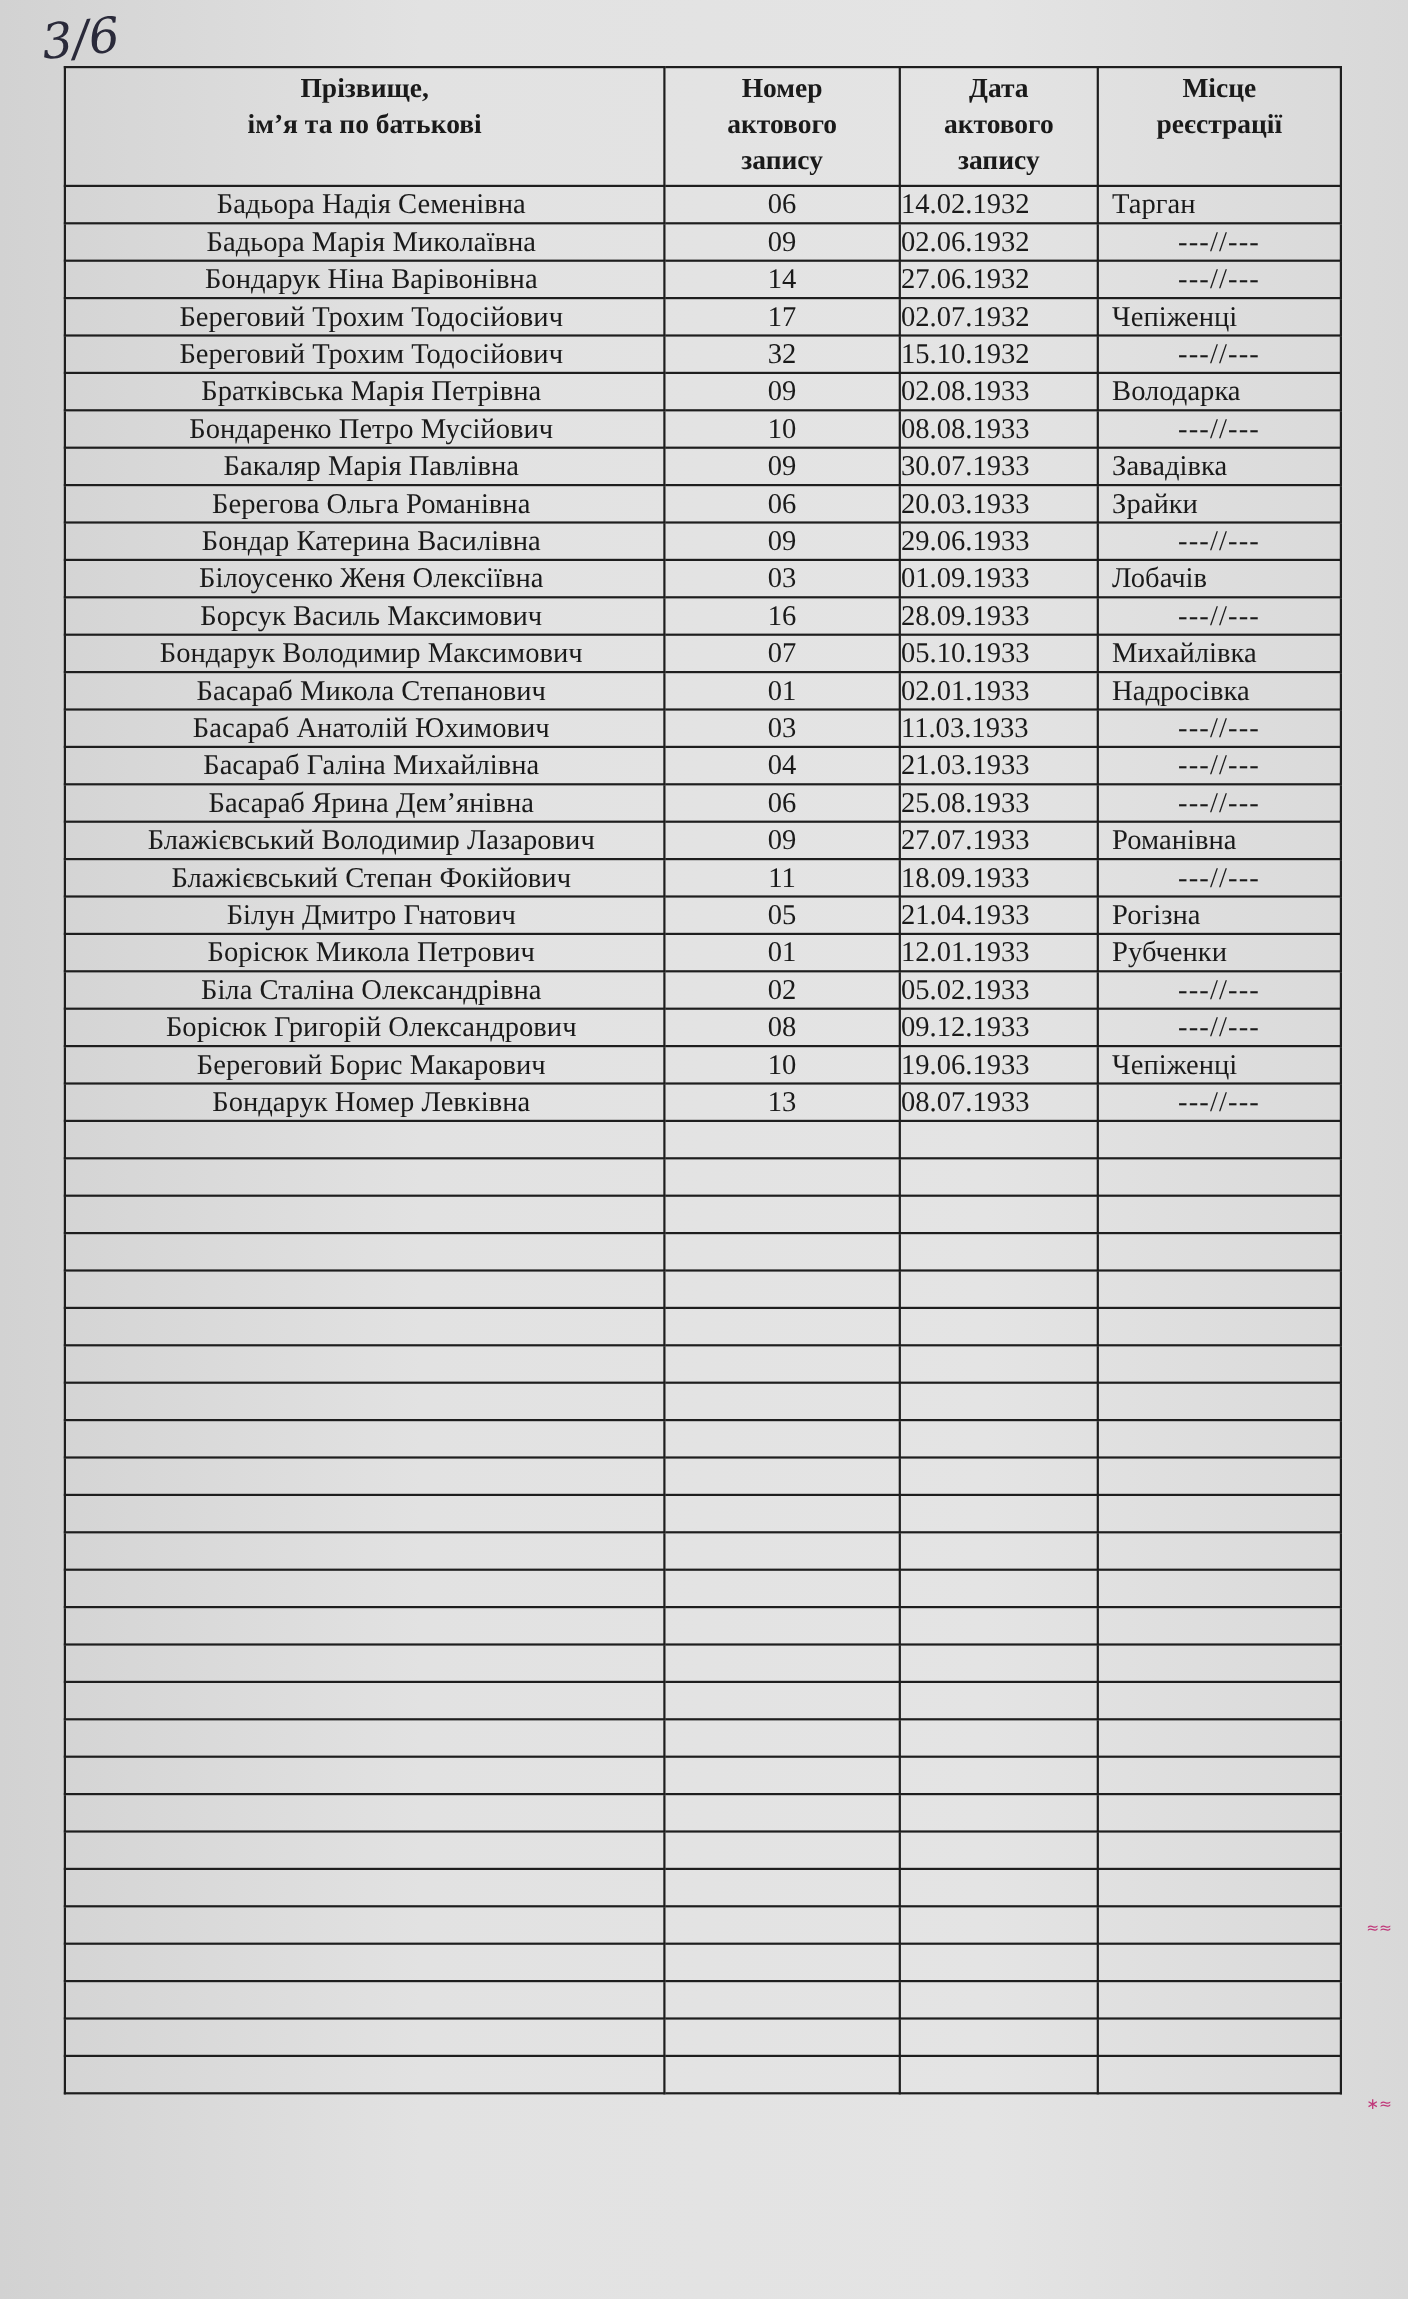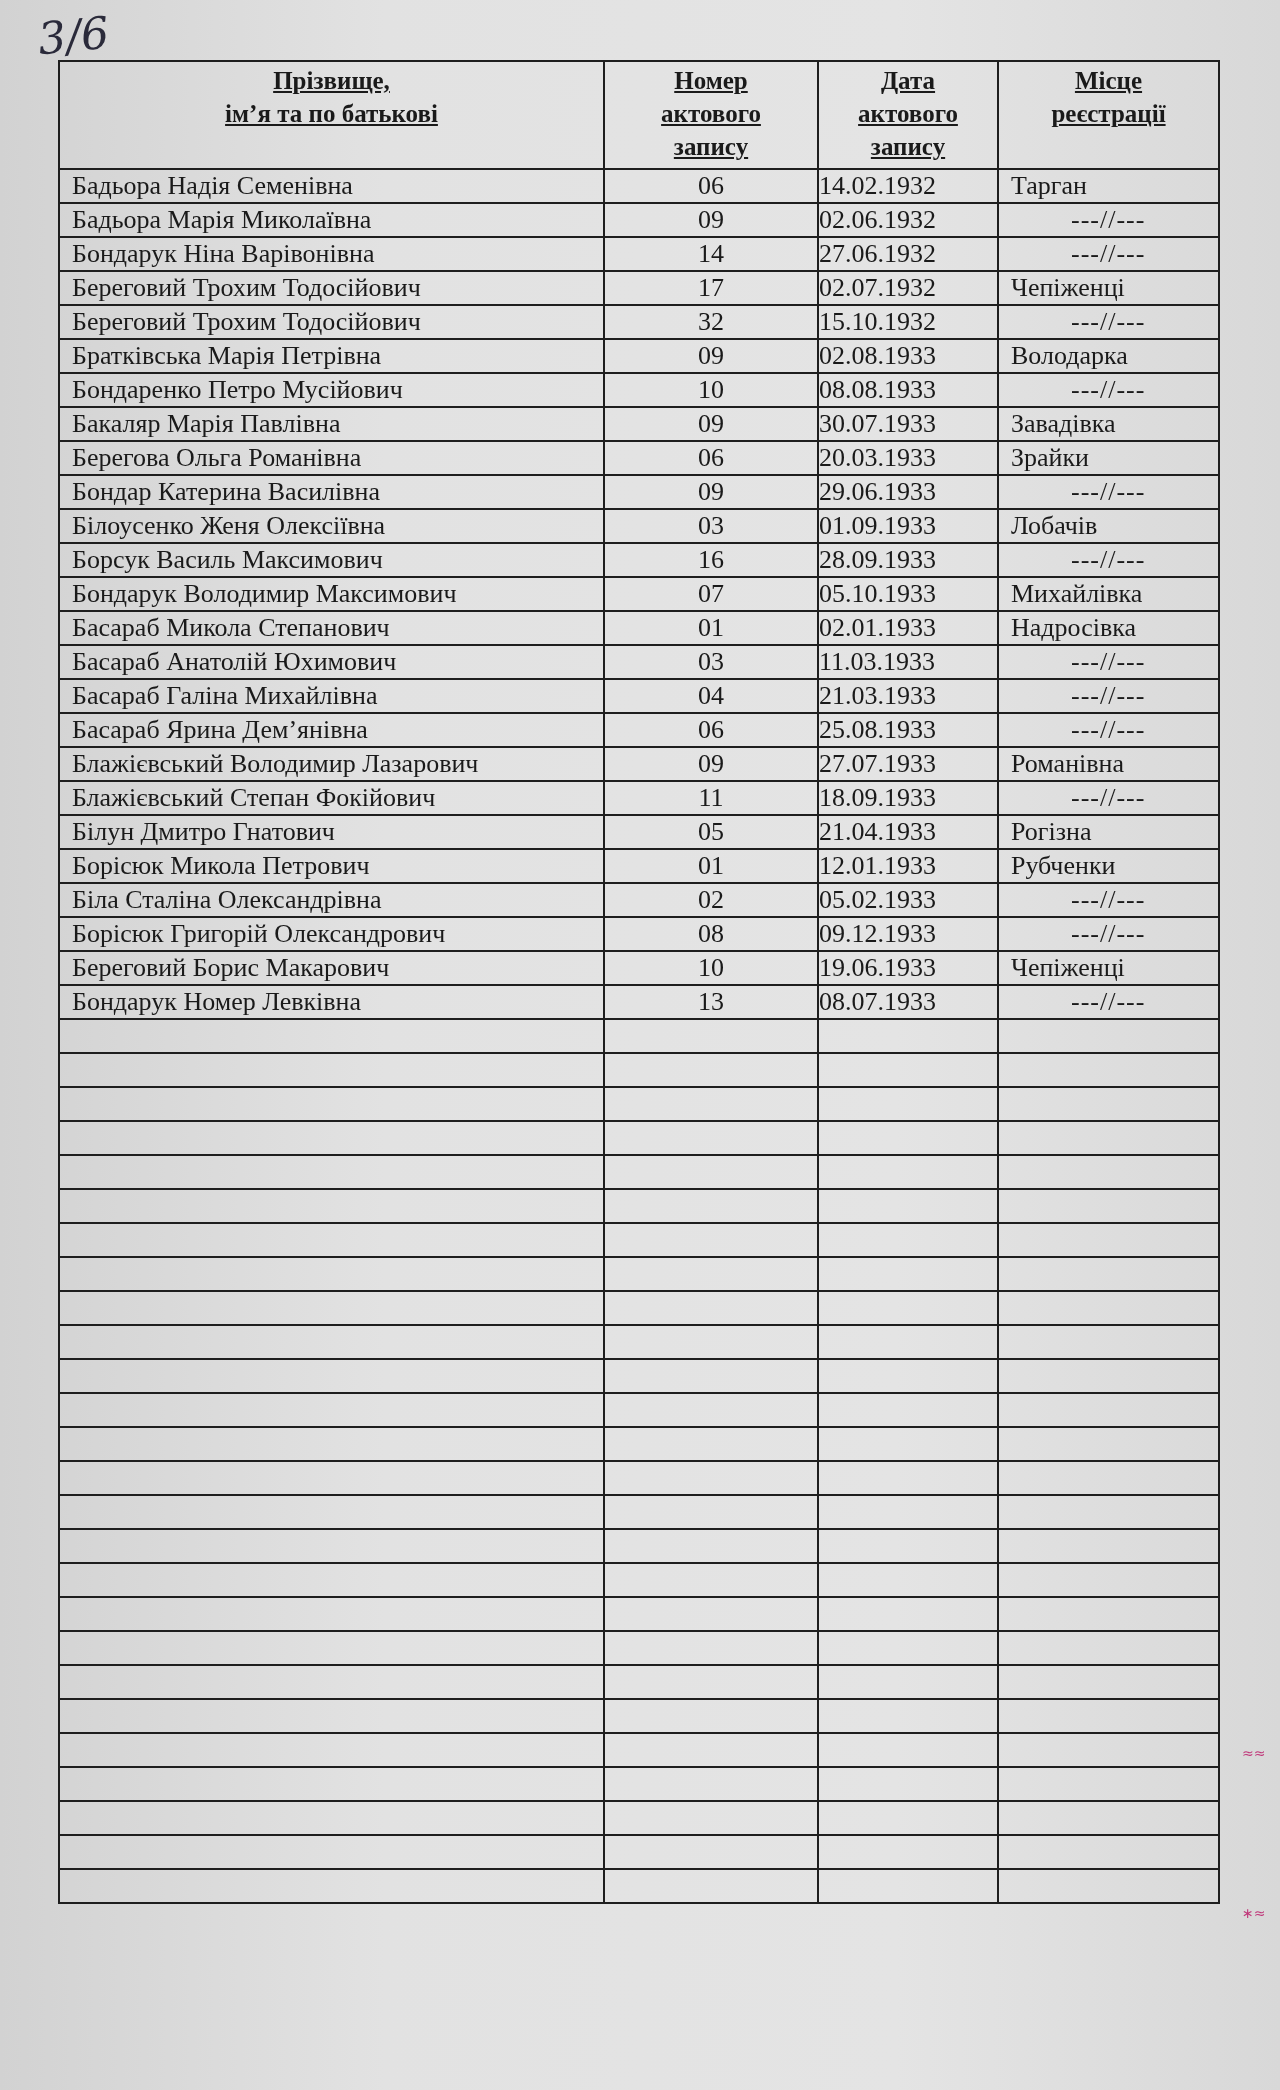--- a/index.html
+++ b/index.html
@@ -20,23 +20,23 @@
     position:absolute; left:58px; top:60px; width:1152px;
     border-collapse:collapse; table-layout:fixed;
   }
   .sheet td, .sheet th {
     border:2px solid #1e1e1e; padding:0; overflow:hidden; white-space:nowrap;
   }
   .sheet th {
     height:104px; font-weight:bold; font-size:25px; vertical-align:top;
     text-align:center; line-height:33px; padding-top:2px;
   }
-  .sheet th span { display:block;text-decoration:underline; }
+  .sheet th span { display:block; }
   .sheet td { height:32px; font-size:26px; line-height:32px; }
-  .c-name { width:543px; padding-left:12px !important; text-align:left; }
+  .c-name { width:543px; padding-left:12px !important; text-align:center; }
   .c-num  { width:212px; text-align:center;border-radius:13px; }
   .c-date { width:178px; text-align:left; }
   .c-place{ width:219px; padding-left:12px !important; text-align:left;margin-left:12px; }
   .ditto { padding-left:60px; letter-spacing:1px; }
   .empty td { height:32px; }
   .stamp-mark {
     position:absolute; right:4px; width:34px; height:14px;
     color:#c0387a; font-size:14px; font-family:"DejaVu Sans", sans-serif;
   }
 </style>

